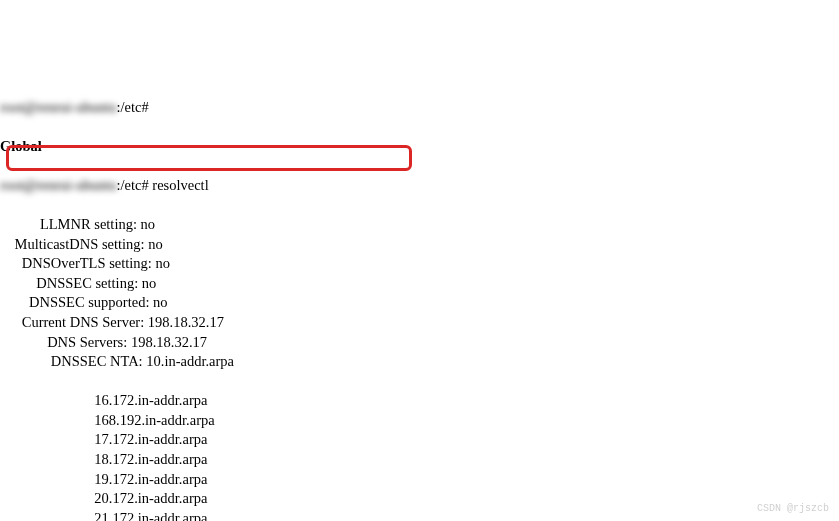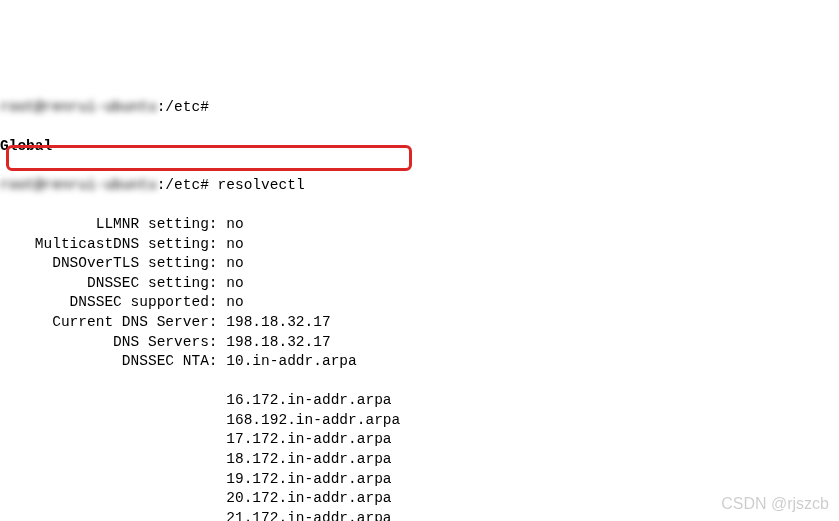--- a/index.html
+++ b/index.html
@@ -15,34 +15,34 @@
       height: 521px;
       overflow: hidden;
     }
     .terminal {
       padding: 0;
     }
     .blur {
       filter: blur(3px);
       display: inline;
     }
-    .line { display: block; }
+    .line { display: block; font-family: Liberation Serif, serif; }
     .bold { font-weight: bold; }
     .highlight-box {
       position: absolute;
       border: 3px solid #dc2626;
       border-radius: 6px;
       pointer-events: none;
     }
     .watermark {
       position: absolute;
       bottom: 6px;
       right: 10px;
-      font-family: Liberation Sans, sans-serif;
-      font-size: 16px;
+      font-family: Liberation Mono, monospace;
+      font-size: 10px;
       color: rgba(0,0,0,0.2);
     }
   </style>
 </head>
 <body>
 
 
 
 <div class="terminal">
 <span class="line"><span class="blur">root@renrui-ubuntu</span><span>:/etc#</span></span>

